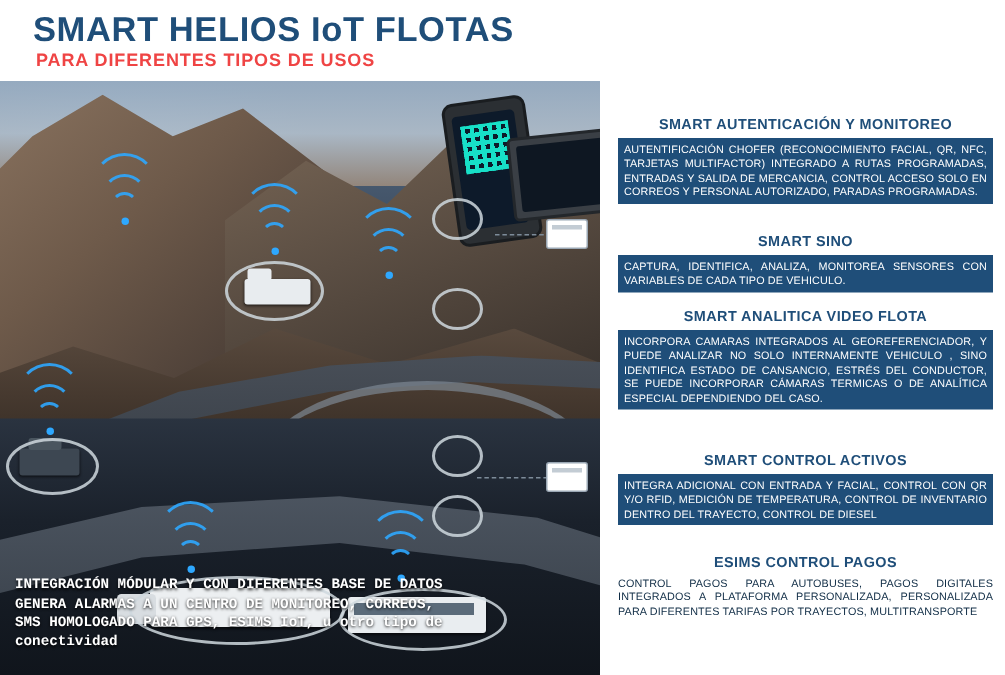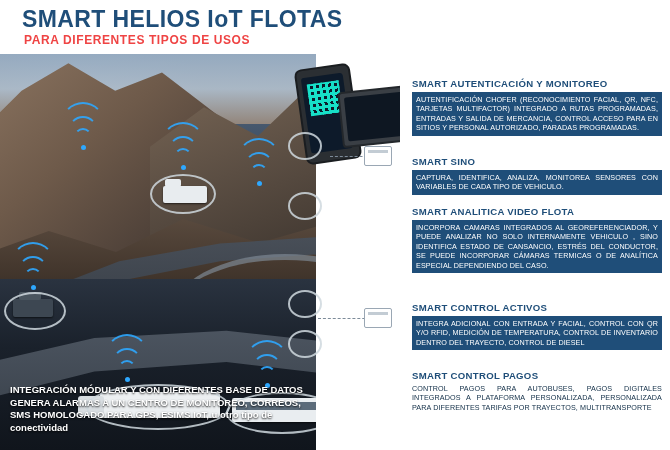--- a/index.html
+++ b/index.html
@@ -19,25 +19,26 @@
     font-family:"Liberation Sans", sans-serif;
   }
   .subtitle{
     position:absolute;left:24px;top:33px;
     font-size:12px;font-weight:bold;letter-spacing:.6px;
     color:#ef4444;
   }
 
   
   .photo{
-    position:absolute;left:0;top:54px;width:316px;height:396px;
+    position:absolute;left:0;top:54px;width:400px;height:396px;
     background:
       radial-gradient(ellipse 180px 90px at 80px 40px, rgba(120,160,200,.35), rgba(0,0,0,0) 70%),
       linear-gradient(#5b6e86 0%, #4b5d73 14%, #3a4a5d 28%, #2e3a49 45%, #222b36 70%, #161c24 100%);
       overflow:hidden;
+      font-family:Liberation Mono, monospace;
   }
   
   .mtn{position:absolute;}
   .mtn1{left:-20px;top:0px;width:260px;height:230px;
     background:linear-gradient(140deg,#8c7561 0%,#6e5a4a 40%,#4d4038 75%,#39302a 100%);
     clip-path:polygon(0 100%,0 34%,16% 16%,34% 4%,52% 16%,70% 8%,100% 34%,100% 100%);}
   .mtn2{left:150px;top:10px;width:270px;height:180px;
     background:linear-gradient(160deg,#7d6a58 0%,#5b4e43 50%,#3a322c 100%);
     clip-path:polygon(0 100%,0 46%,20% 24%,40% 40%,58% 14%,78% 32%,100% 20%,100% 100%);}
   .mtn3{left:-10px;top:120px;width:420px;height:150px;
@@ -86,21 +87,21 @@
   .photo-caption{
     position:absolute;left:10px;top:330px;width:300px;
     font-size:9.5px;font-weight:bold;line-height:12.5px;color:#ffffff;
     text-shadow:0 1px 2px rgba(0,0,0,.9);
   }
 
   
   .right{position:absolute;left:400px;top:54px;width:270px;height:396px;background:#ffffff;}
   .sect{position:absolute;left:12px;width:250px;}
   .sect h3{
-    margin:0 0 3px 0;font-size:9.6px;font-weight:bold;color:#1f4e79;letter-spacing:.3px;
+    margin:0 0 3px 0;font-size:9.6px;font-weight:bold;color:#1f4e79;letter-spacing:.3px;text-align:center;
   }
   .sect p{
     margin:0;font-size:7.2px;line-height:9.4px;color:#0f2c45;text-align:justify;letter-spacing:.1px;
   }
   .sect.blue p{background:#1f4e79;color:#ffffff;padding:3px 4px;}
 
   
   .conn{position:absolute;border-top:1px dashed #7d8b99;}
   .node{position:absolute;width:26px;height:18px;background:#ffffff;border:1px solid #9aa7b4;border-radius:2px;}
   .node:before{content:"";position:absolute;left:3px;top:3px;width:20px;height:3px;background:#c3ccd4;}
@@ -193,38 +194,38 @@
   <div class="ring" style="left:288px;top:192px;width:30px;height:24px;border-color:#cfd8de;"></div>
   <div class="ring" style="left:288px;top:290px;width:30px;height:24px;border-color:#cfd8de;"></div>
   <div class="ring" style="left:288px;top:330px;width:30px;height:24px;border-color:#cfd8de;"></div>
   <div class="conn" style="left:318px;top:318px;width:62px;"></div>
   <div class="node" style="left:364px;top:308px;"></div>
 
   <div class="right">
 
     <div class="sect blue" style="top:24px;">
       <h3>SMART AUTENTICACIÓN Y MONITOREO</h3>
-      <p>AUTENTIFICACIÓN CHOFER (RECONOCIMIENTO FACIAL, QR, NFC, TARJETAS MULTIFACTOR) INTEGRADO A  RUTAS PROGRAMADAS, ENTRADAS Y SALIDA DE MERCANCIA, CONTROL ACCESO PARA EN SITIOS Y PERSONAL AUTORIZADO, PARADAS PROGRAMADAS.</p>
+      <p>AUTENTIFICACIÓN CHOFER (RECONOCIMIENTO FACIAL, QR, NFC, TARJETAS MULTIFACTOR) INTEGRADO A  RUTAS PROGRAMADAS, ENTRADAS Y SALIDA DE MERCANCIA, CONTROL ACCESO SOLO EN CORREOS Y PERSONAL AUTORIZADO, PARADAS PROGRAMADAS.</p>
     </div>
 
     <div class="sect blue" style="top:102px;">
       <h3>SMART SINO</h3>
       <p>CAPTURA, IDENTIFICA, ANALIZA, MONITOREA SENSORES CON VARIABLES DE CADA TIPO DE VEHICULO.</p>
     </div>
 
     <div class="sect blue" style="top:152px;">
       <h3>SMART ANALITICA VIDEO FLOTA</h3>
       <p>INCORPORA CAMARAS INTEGRADOS AL GEOREFERENCIADOR, Y PUEDE ANALIZAR  NO SOLO INTERNAMENTE VEHICULO , SINO IDENTIFICA ESTADO DE CANSANCIO, ESTRÉS DEL CONDUCTOR, SE PUEDE INCORPORAR CÁMARAS TERMICAS O DE ANALÍTICA ESPECIAL DEPENDIENDO DEL CASO.</p>
     </div>
 
     <div class="sect blue" style="top:248px;">
       <h3>SMART CONTROL ACTIVOS</h3>
       <p>INTEGRA ADICIONAL CON ENTRADA Y FACIAL, CONTROL CON QR Y/O RFID, MEDICIÓN DE TEMPERATURA, CONTROL DE INVENTARIO DENTRO    DEL    TRAYECTO,    CONTROL    DE   DIESEL</p>
     </div>
 
     <div class="sect" style="top:316px;">
-      <h3>SMART CONTROL PAGOS</h3>
+      <h3>ESIMS CONTROL PAGOS</h3>
       <p>CONTROL  PAGOS  PARA  AUTOBUSES,  PAGOS  DIGITALES INTEGRADOS A PLATAFORMA PERSONALIZADA, PERSONALIZADA PARA DIFERENTES  TARIFAS POR TRAYECTOS,  MULTITRANSPORTE</p>
     </div>
 
   </div>
 
 </div>
 
 </body></html>

